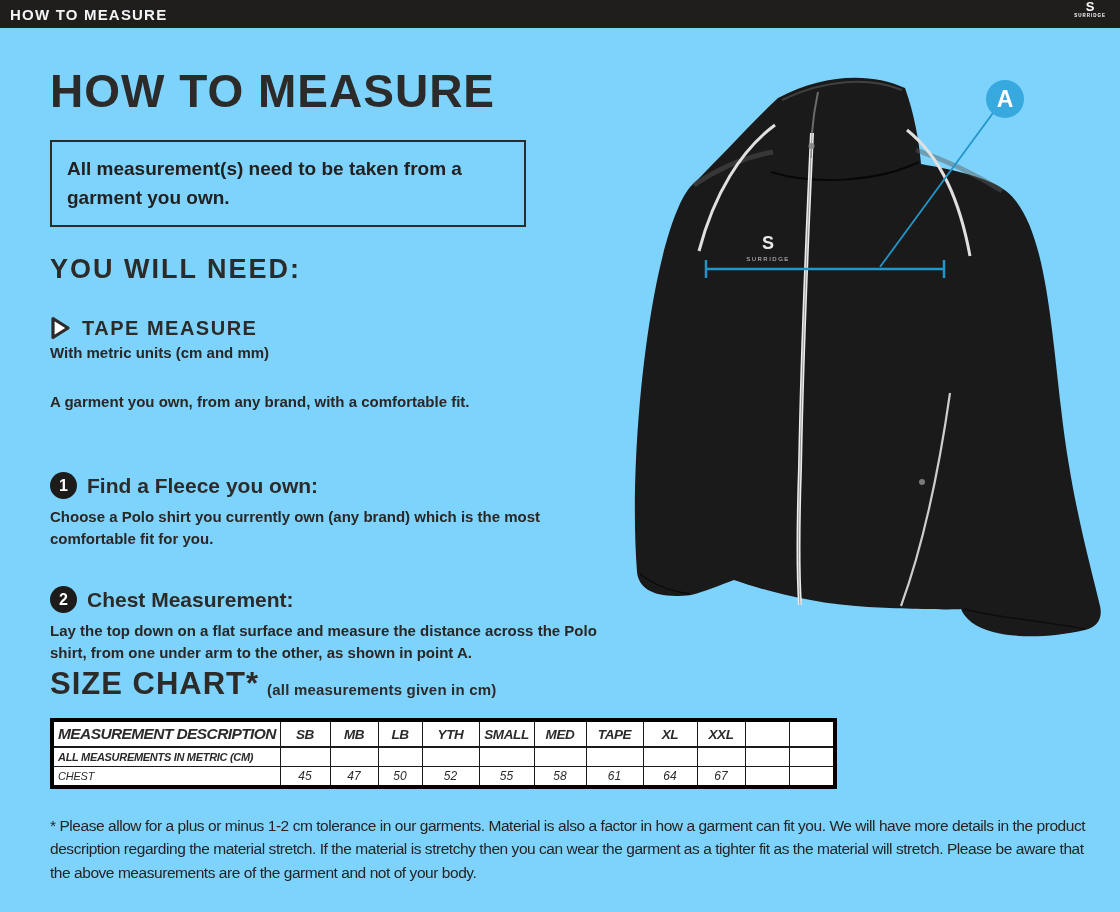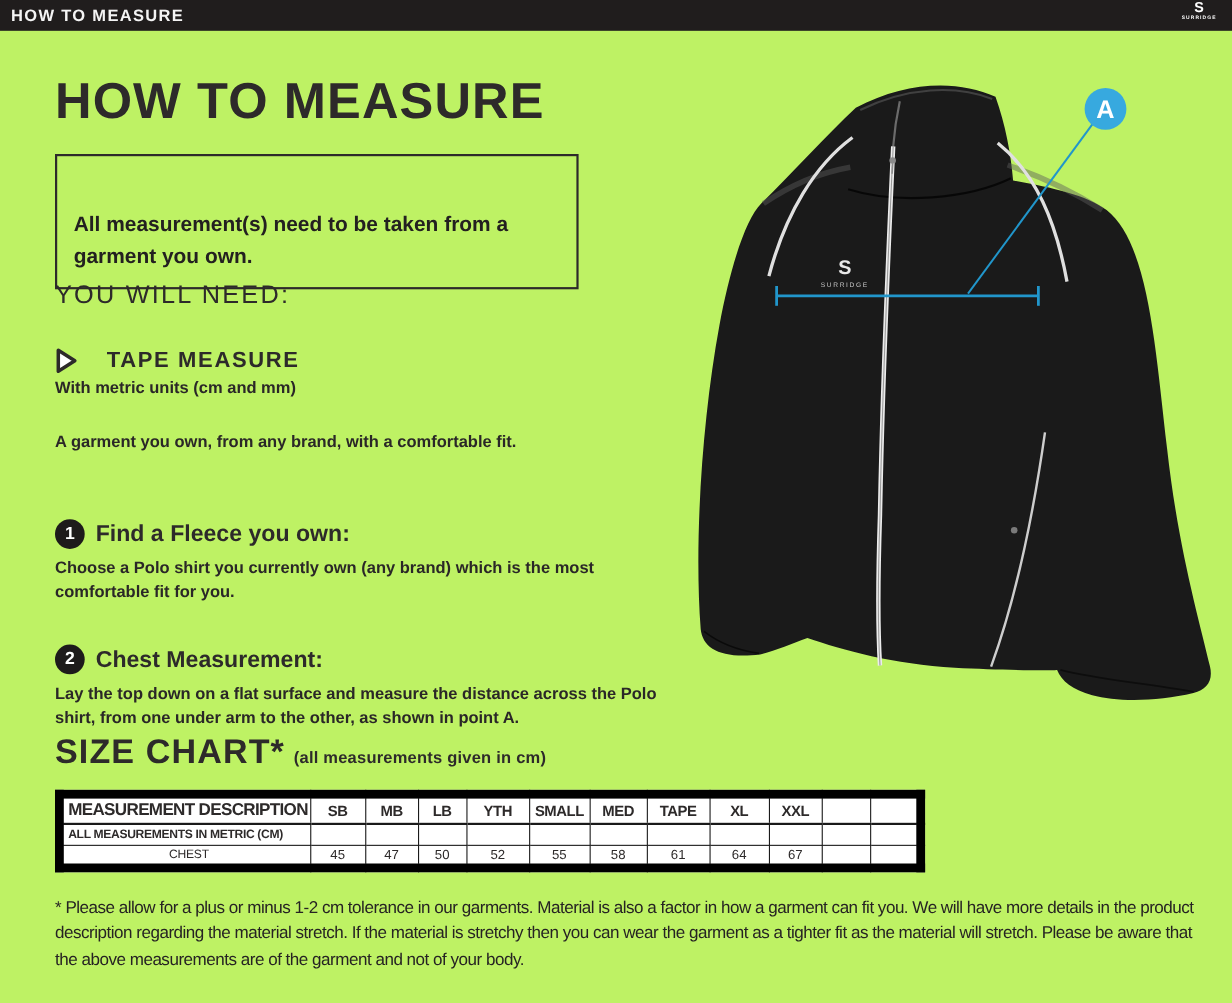--- a/index.html
+++ b/index.html
@@ -1,35 +1,35 @@
 <!DOCTYPE html>
 <html><head>
 <meta charset="utf-8">
 <style>
   * { margin:0; padding:0; box-sizing:border-box; }
   html,body { background:#ffffff; }
   body { font-family:"Liberation Sans", sans-serif; color:#2d2a2a; }
-  .page { position:relative; width:1120px; height:912px; background:#bef264; overflow:hidden; }
+  .page { position:relative; width:1120px; height:912px; background:#7dd3fc; overflow:hidden; }
 
   
   .topbar { position:absolute; left:0; top:0; width:1120px; height:28px; background:#201d1d; display:flex; align-items:center; }
   .topbar-title { color:#f4f4f4; font-size:15px; font-weight:bold; letter-spacing:1.2px; margin-left:10px; }
   .brand { position:absolute; right:14px; top:1px; display:flex; flex-direction:column; align-items:center; line-height:1; }
   .brand-initial { color:#fff; font-size:13px; font-weight:bold; line-height:12px; }
   .brand-name { color:#fff; font-size:4.5px; letter-spacing:1px; font-weight:bold; margin-top:1px; }
 
   .h1 { position:absolute; left:50px; top:64px; font-size:46px; font-weight:bold; letter-spacing:1px; color:#2d2a2a; }
 
   .notice-box { position:absolute; left:50px; top:140px; width:476px; border:2px solid #2d2a2a; padding:13px 15px; }
-  .notice-text { font-size:19px; font-weight:bold; line-height:1.5; color:#232020;margin-top:36px; }
-
-  .section-heading { position:absolute; left:50px; top:254px; font-size:23px; font-weight:normal; letter-spacing:2px; }
+  .notice-text { font-size:19px; font-weight:bold; line-height:1.5; color:#232020; }
+
+  .section-heading { position:absolute; left:50px; top:254px; font-size:27px; font-weight:bold; letter-spacing:2px; }
 
   .need-item { position:absolute; left:50px; }
-  .item-row { display:flex; align-items:center; gap:26px; }
+  .item-row { display:flex; align-items:center; gap:11px; }
   .item-label { font-size:20px; font-weight:bold; letter-spacing:1.5px; }
   .item-desc { font-size:15px; font-weight:bold; margin-top:4px; color:#2a2727; }
 
   .step { position:absolute; left:50px; }
   .step-row { display:flex; align-items:center; gap:10px; }
   .step-circle { width:27px; height:27px; border-radius:50%; background:#1e1b1b; color:#fff; font-size:16px; font-weight:bold; display:flex; align-items:center; justify-content:center; flex:0 0 auto; }
   .step-title { font-size:21px; font-weight:bold; }
   .step-desc { font-size:15px; font-weight:bold; line-height:1.45; width:556px; margin-top:7px; color:#2a2727; }
 
   .sizechart-heading { position:absolute; left:50px; top:666px; display:flex; align-items:flex-end; }
@@ -37,23 +37,23 @@
   .sizechart-sub { font-size:15px; font-weight:bold; margin-left:8px; margin-bottom:4px; letter-spacing:0.2px; }
 
   .size-table { position:absolute; left:50px; top:718px; border-collapse:collapse; table-layout:fixed; background:#fff; }
   .size-table td { border:1.5px solid #1a1a1a; vertical-align:middle; text-align:center; overflow:hidden; white-space:nowrap; }
   .size-table .hdr td { height:27px; font-weight:bold; border-bottom-width:2px;text-align:center; }
   .size-table td.desc { text-align:left; padding-left:4px; }
   .size-table .hdr td.desc { font-size:15.5px; letter-spacing:-0.6px; }
   .size-table .hdr td.size { font-size:13.5px; letter-spacing:-0.4px; }
   .size-table .r-metric td { height:19px; }
   .size-table .r-metric td.desc { font-size:11px; font-weight:bold; letter-spacing:-0.3px; }
-  .size-table .r-chest td { height:21px; font-size:12px;text-align:center; }
+  .size-table .r-chest td { height:21px; font-size:12px; }
   .size-table .r-chest td.desc { font-size:11px; letter-spacing:-0.2px; }
-  .size-table { border:8px solid #000000; }
+  .size-table { border:4px solid #000000;font-style:italic; }
 
   .footnote { position:absolute; left:50px; top:814px; width:1048px; font-size:15.5px; letter-spacing:-0.45px; line-height:1.5; color:#262323; }
 
   .jacket-svg { position:absolute; left:598px; top:58px; }
   svg text { font-family:"Liberation Sans", sans-serif; }
 
   .tri-icon svg { display:block; }
 </style>
 </head>
 <body>

